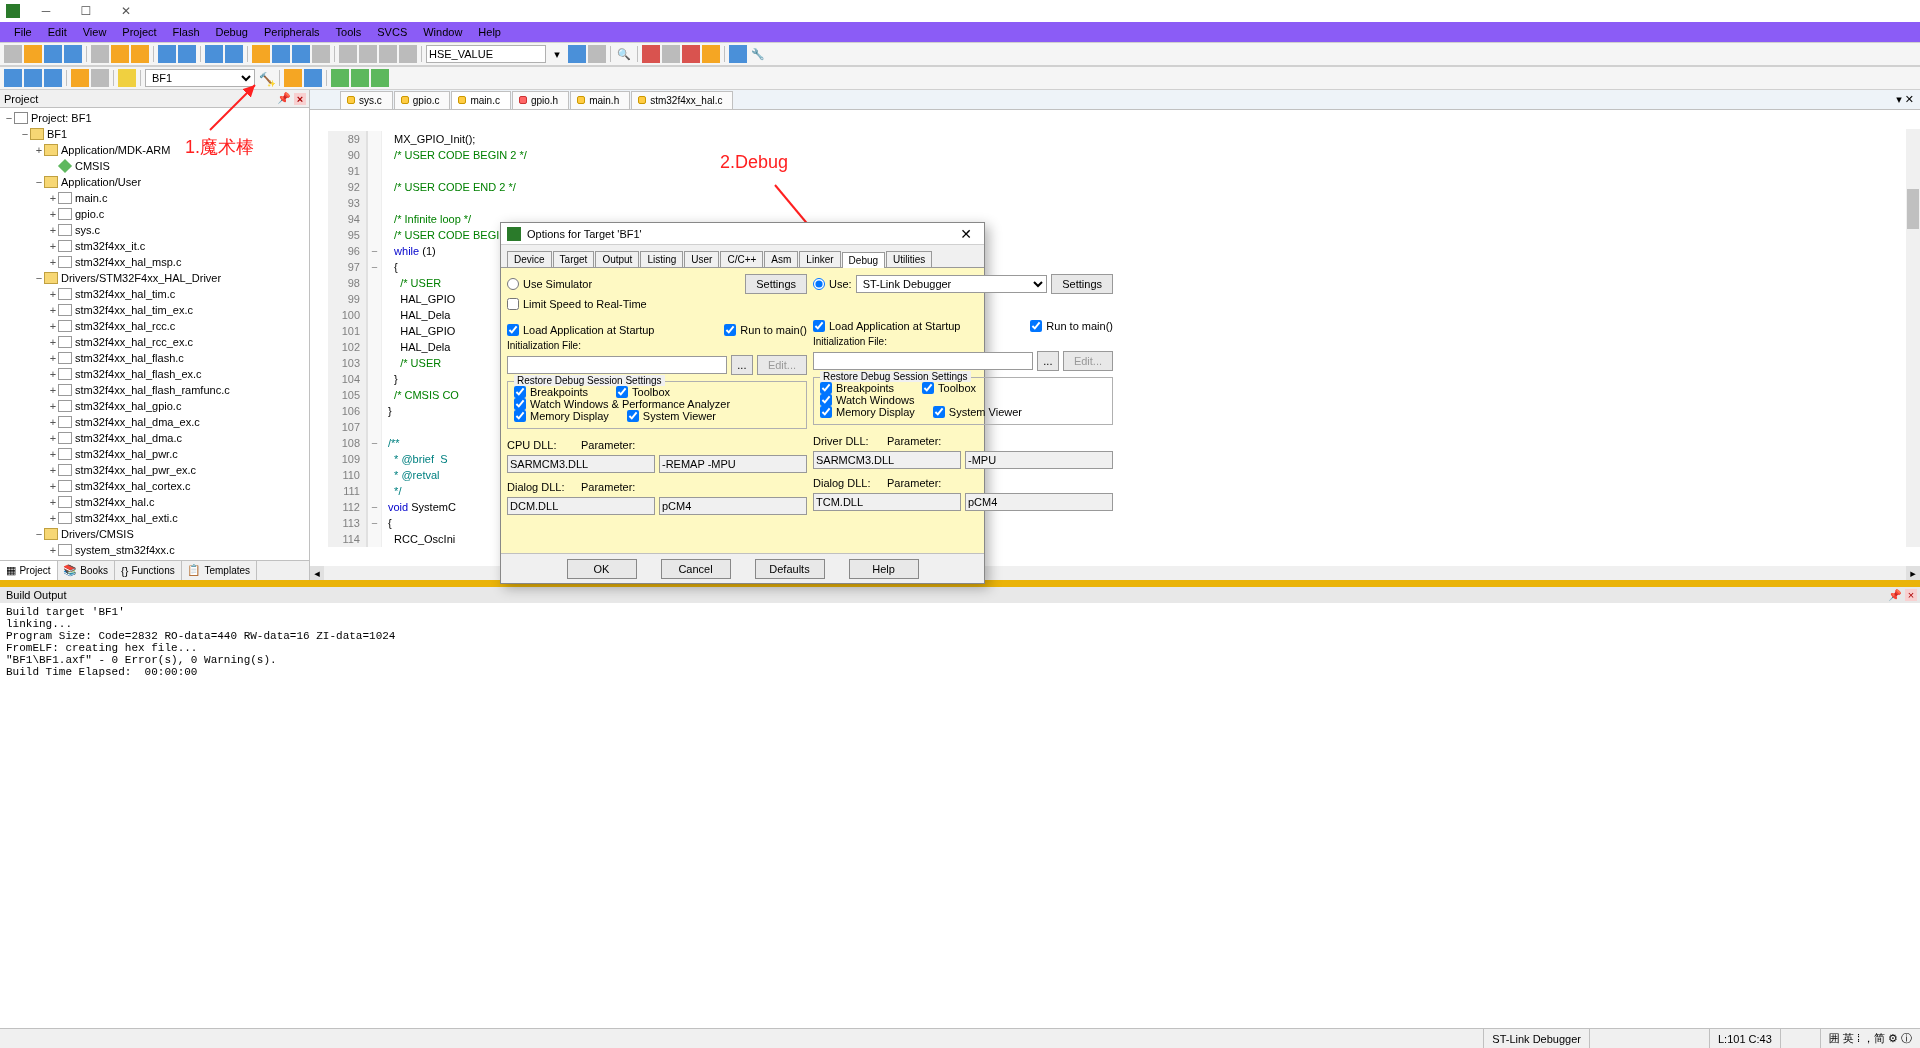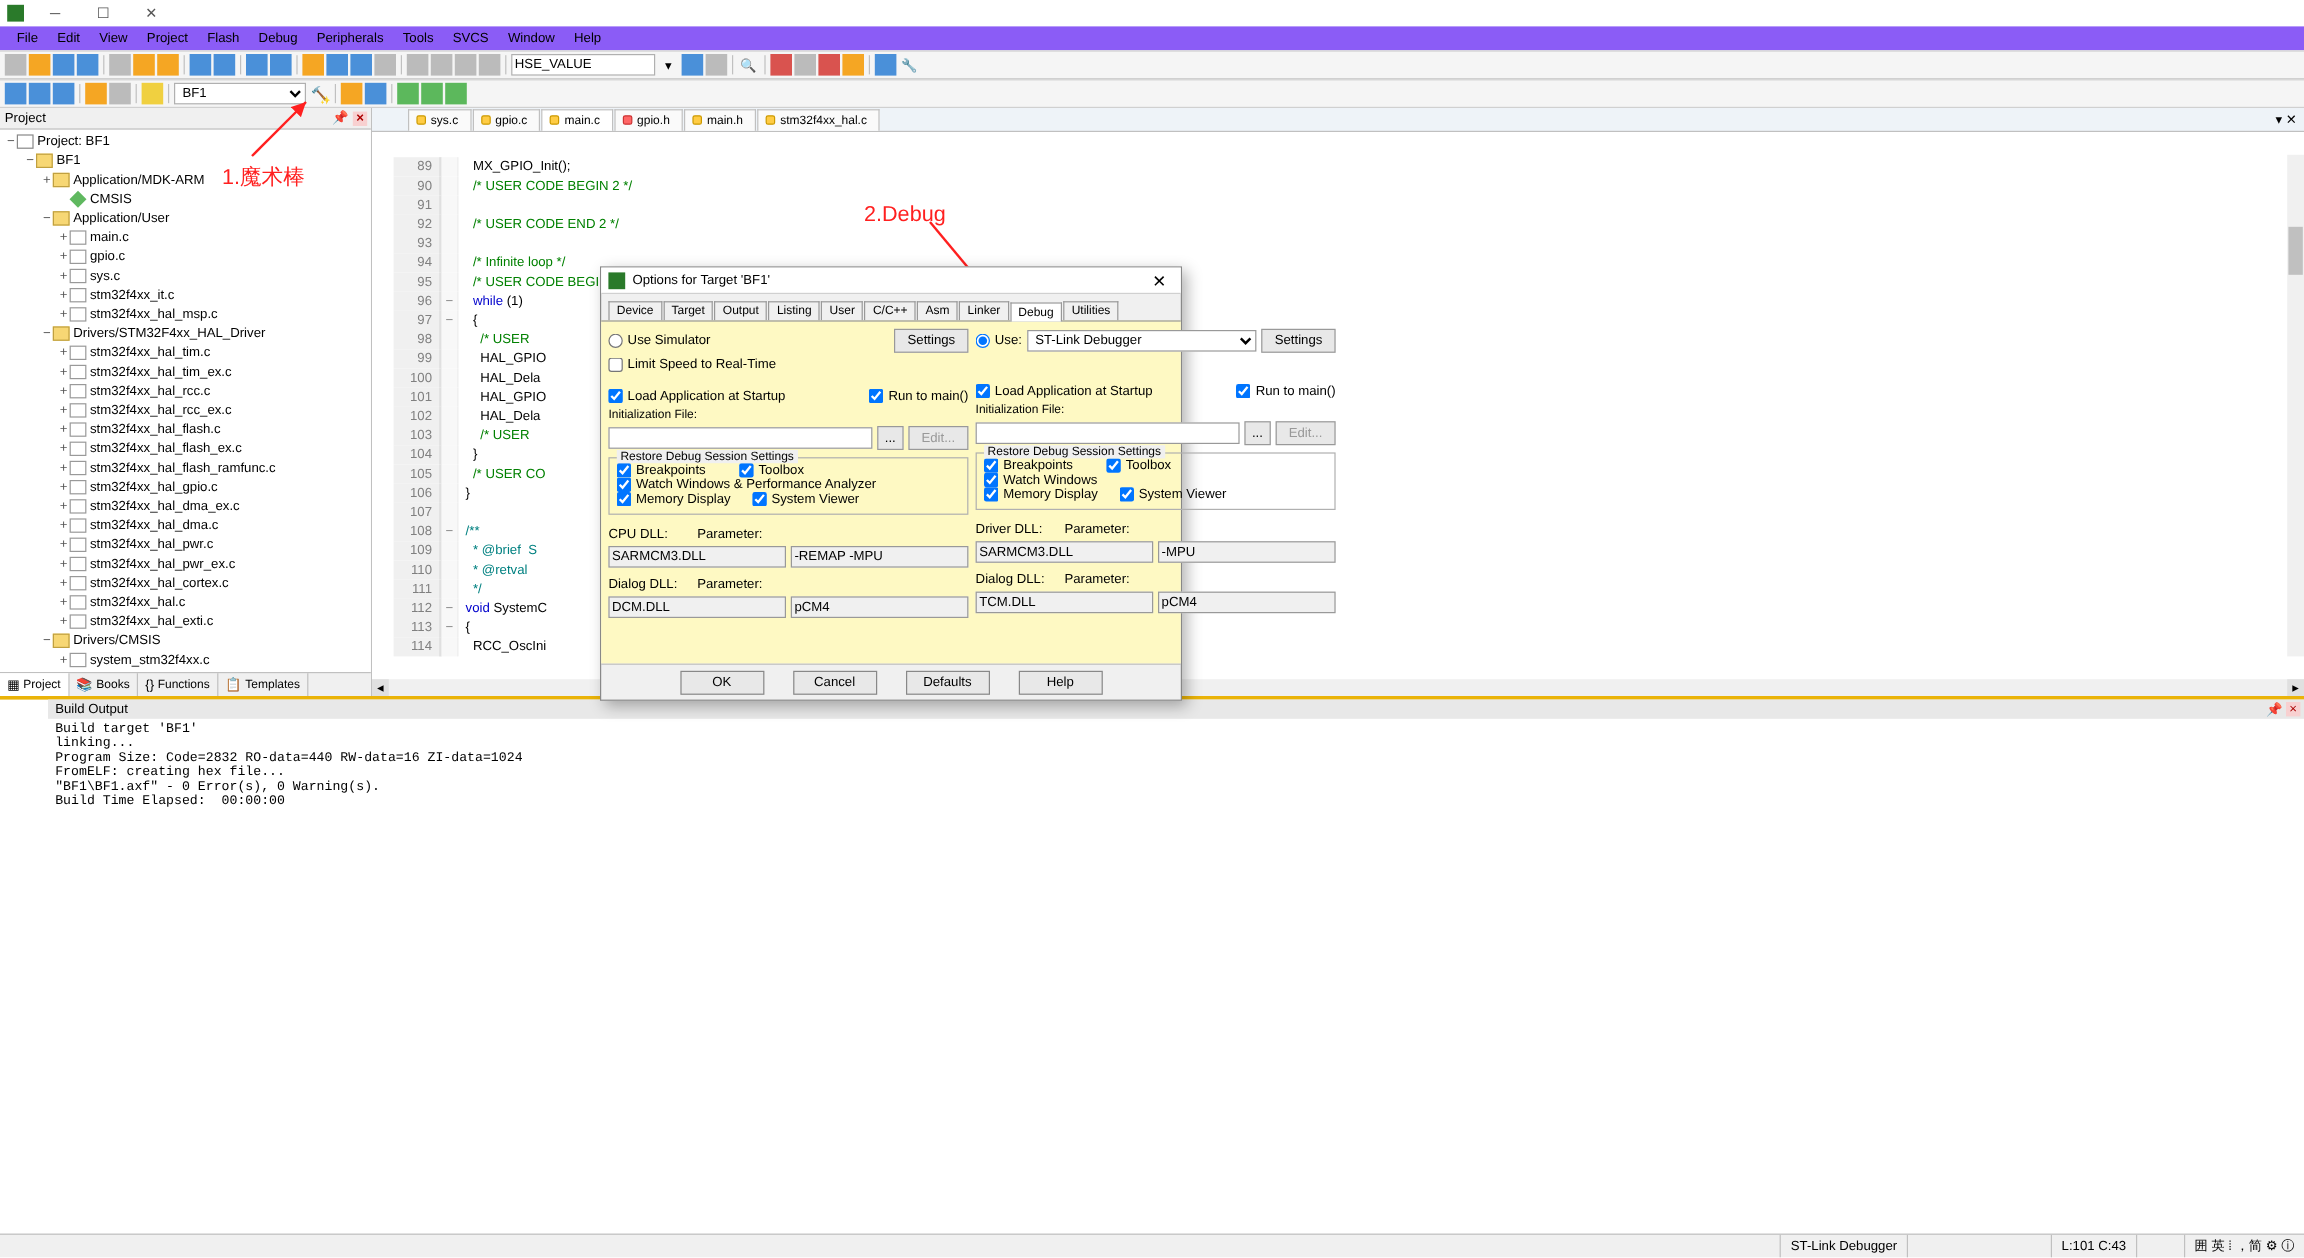--- a/index.html
+++ b/index.html
@@ -82,21 +82,21 @@
 .dlg-input { height:18px; border:1px solid #999; background:#fff; padding:0 2px; flex:1; }
 .dlg-input.dis { background:#f0f0f0; }
 .chk { display:flex; align-items:center; gap:4px; font-size:10px; }
 .chk input { width:12px; height:12px; }
 .gbox { border:1px solid #b0b0b0; padding:4px 6px 6px; position:relative; margin-top:2px; }
 .gbox .gtitle { position:absolute; top:-7px; left:6px; background:#f0f0f0; padding:0 3px; font-size:10px; }
 .dlg-foot { height:30px; display:flex; align-items:center; justify-content:center; gap:24px; border-top:1px solid #c0c0c0; }
 .fbtn { width:70px; height:20px; border:1px solid #888; background:#e8e8e8; cursor:pointer; }
 
 
-.build-output { border-top:3px solid #eab308;padding-left:40px; }
+.build-output { border-top:7px solid #eab308; }
 .bo-title { height:16px; background:#e8e8e8; padding-left:6px; display:flex; align-items:center; position:relative; font-size:11px; }
 .bo-body { height:200px; background:#fff; font-family:"Courier New",monospace; font-size:11px; padding:3px 6px; white-space:pre; }
 
 
 .statusbar { position:absolute; bottom:0; left:0; right:0; height:20px; background:#f0f0f0; border-top:1px solid #c0c0c0; display:flex; align-items:center; font-size:10px; }
 .statusbar .sseg { padding:0 8px; border-left:1px solid #c0c0c0; height:100%; display:flex; align-items:center; }
 .hscroll { height:14px; background:#f0f0f0; display:flex; align-items:center; position:relative; }
 .hscroll .harrow { width:14px; height:14px; display:flex; align-items:center; justify-content:center; background:#e0e0e0; cursor:pointer; }
 
 
@@ -432,21 +432,21 @@
             <div class="code"><span class="c-comm">    /* USER</span></div>
           </div>
           <div class="code-line">
             <div class="ln">104</div>
             <div class="fold-gut"></div>
             <div class="code"><span>  }</span></div>
           </div>
           <div class="code-line">
             <div class="ln">105</div>
             <div class="fold-gut"></div>
-            <div class="code"><span class="c-comm">  /* USER CO</span></div>
+            <div class="code"><span class="c-comm">  /* CMSIS CO</span></div>
           </div>
           <div class="code-line">
             <div class="ln">106</div>
             <div class="fold-gut"></div>
             <div class="code"><span>}</span></div>
           </div>
           <div class="code-line">
             <div class="ln">107</div>
             <div class="fold-gut"></div>
             <div class="code"><span></span></div>
@@ -515,21 +515,21 @@
 
 <div class="anno" style="left:185px; top:135px">1.魔术棒</div>
 <svg class="arrow-svg" style="left:200px; top:80px" width="80" height="55">
   <defs>
       <marker id="ah1" markerWidth="8" markerHeight="8" refX="6" refY="3" orient="auto">
         <path d="M0,0 L6,3 L0,6 Z" fill="#ff2020"></path>
       </marker>
     </defs>
   <line x1="10" y1="50" x2="55" y2="5" stroke="#ff2020" stroke-width="2" marker-end="url(#ah1)"></line>
 </svg>
-<div class="anno" style="left:720px; top:168px">2.Debug</div>
+<div class="anno" style="left:720px; top:152px">2.Debug</div>
 <svg class="arrow-svg" style="left:770px; top:180px" width="80" height="80">
   <defs>
       <marker id="ah2" markerWidth="8" markerHeight="8" refX="6" refY="3" orient="auto">
         <path d="M0,0 L6,3 L0,6 Z" fill="#ff2020"></path>
       </marker>
     </defs>
   <line x1="5" y1="5" x2="55" y2="65" stroke="#ff2020" stroke-width="2" marker-end="url(#ah2)"></line>
 </svg>
 
 <div class="dialog">

